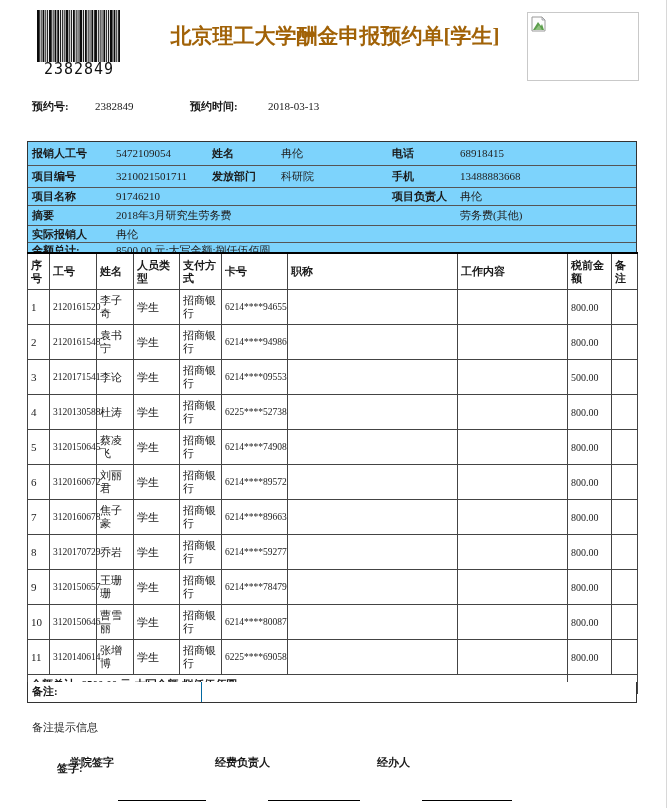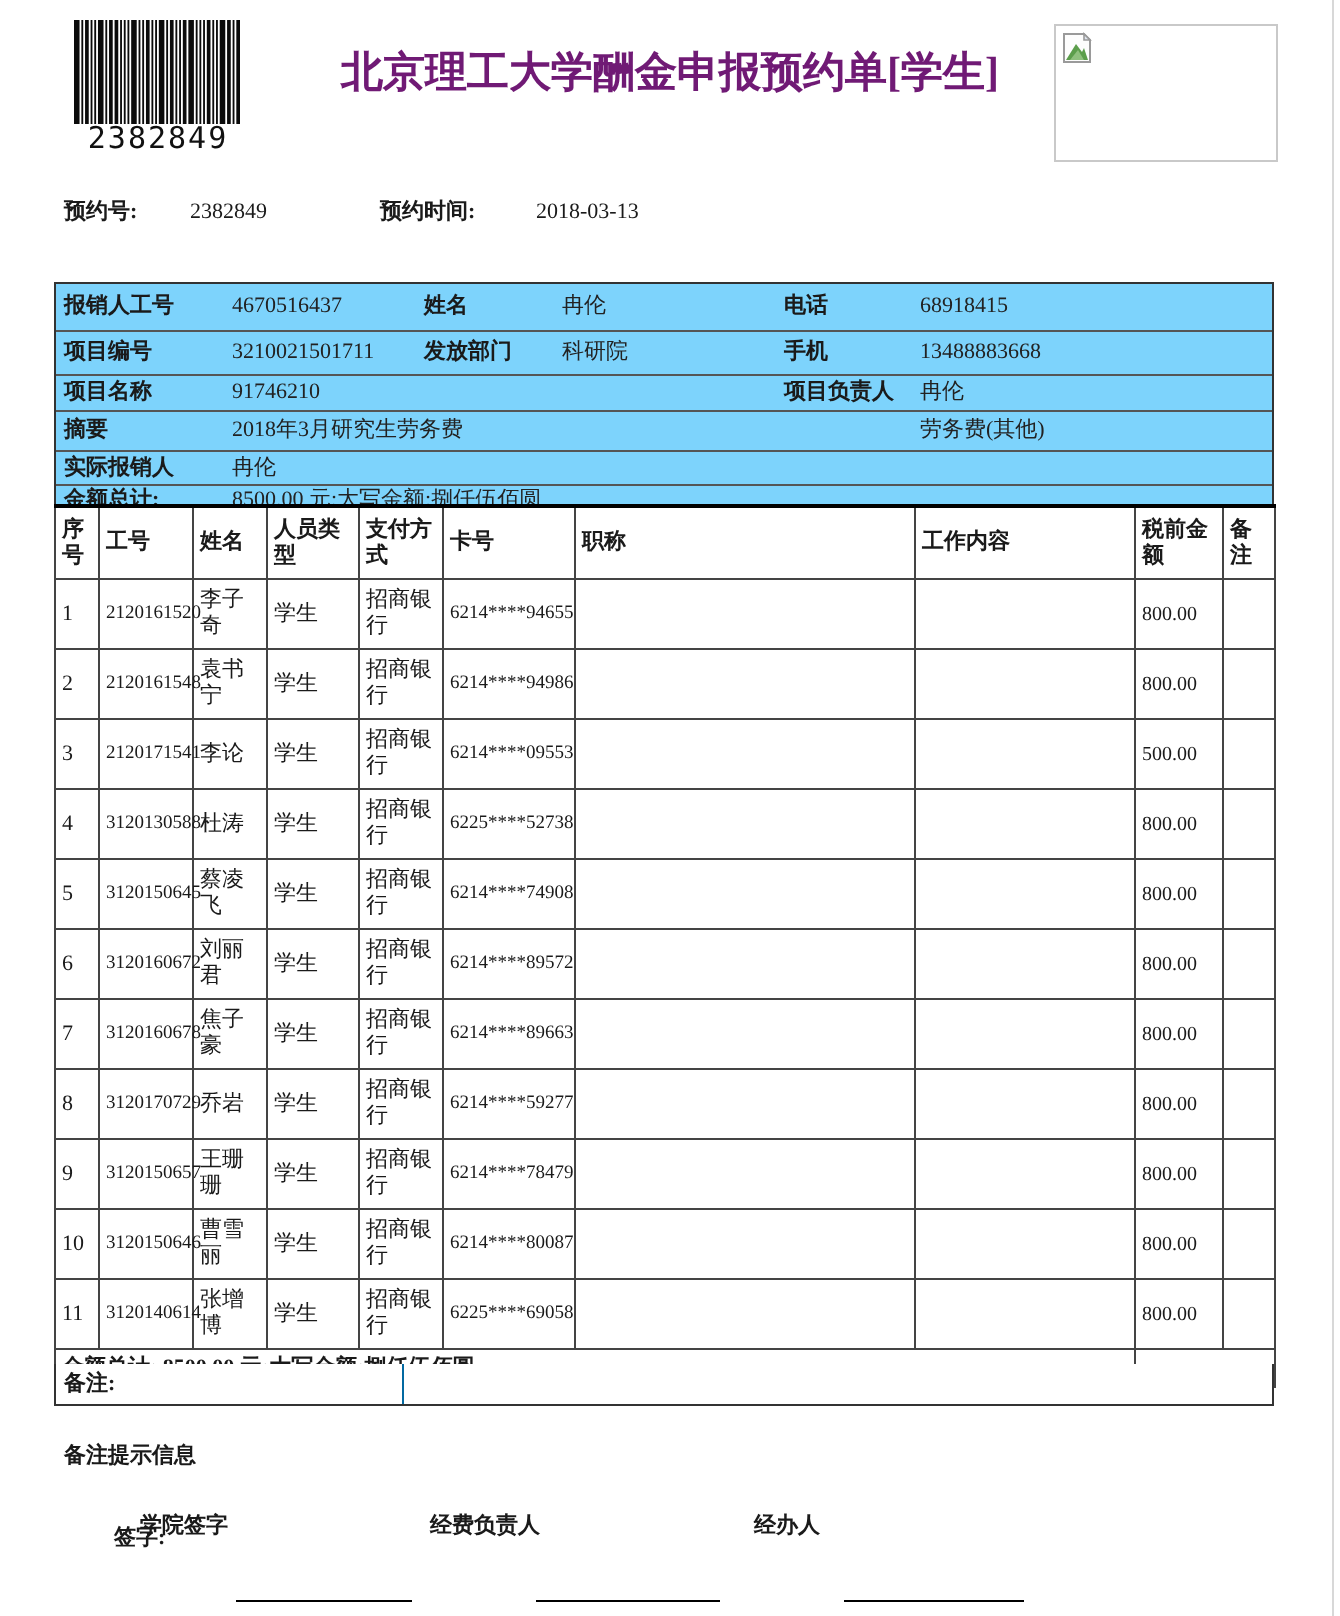--- a/index.html
+++ b/index.html
@@ -10,21 +10,21 @@
   }
   
   #barcode-svg{position:absolute;left:37px;top:10px;}
   #barcode-number{
     position:absolute;left:33px;top:60px;width:92px;text-align:center;
     font-family:"DejaVu Sans Mono","Liberation Mono",monospace;
     font-size:15px;color:#111;letter-spacing:1px;
   }
   #page-title{
     position:absolute;left:0;right:0;top:22px;text-align:center;
-    font-size:21px;font-weight:bold;color:#701a75;margin:0;
+    font-size:21px;font-weight:bold;color:#a16207;margin:0;
   }
   #photo-box{
     position:absolute;left:527px;top:12px;width:110px;height:67px;
     border:1px solid #c9c9c9;background:#fff;
   }
   #photo-box svg{position:absolute;left:3px;top:3px;}
   #right-edge{position:absolute;left:666px;top:0;width:1px;height:808px;background:#d8d8d8;}
   
   .resv{position:absolute;top:99px;height:15px;font-size:11px;line-height:15px;white-space:nowrap;}
   .resv.lab{font-weight:bold;}
@@ -55,21 +55,21 @@
   td.amt{font-size:10px;white-space:nowrap;}
   td.total-cell{text-align:center;font-weight:bold;height:16px;font-size:11px;}
   
   #remark-row{
     position:absolute;left:27px;top:682px;width:608px;height:20px;
     border:1px solid #333;border-top:none;display:flex;background:#fff;
   }
   #remark-label{width:165px;border-right:1px solid #0369a1;padding:2px 4px;font-weight:bold;font-size:11px;}
   #remark-value{flex:1;padding:2px 4px;font-size:11px;}
   
-  #notes-title{position:absolute;left:32px;top:720px;font-size:11px;font-weight:bold;text-align:right;}
+  #notes-title{position:absolute;left:32px;top:720px;font-size:11px;font-weight:normal;text-align:right;}
   #sign-label{position:absolute;left:57px;top:761px;font-size:11px;font-weight:bold;}
   .sig-lab{position:absolute;top:755px;font-size:11px;font-weight:bold;white-space:nowrap;}
   .sig-line{position:absolute;top:789px;height:11px;border-bottom:1px solid #000;}
 </style>
 </head>
 <body>
 
 <svg id="barcode-svg" width="83" height="52">
     <rect x="0.00" y="0" width="2.77" height="52" fill="#0b0b0b"></rect>
     <rect x="3.69" y="0" width="0.92" height="52" fill="#0b0b0b"></rect>
@@ -123,21 +123,21 @@
 <div id="right-edge"></div>
 
 <span class="resv lab" style="left:32px">预约号:</span>
 <span class="resv" style="left:95px">2382849</span>
 <span class="resv lab" style="left:190px">预约时间:</span>
 <span class="resv" style="left:268px">2018-03-13</span>
 
 <div id="info-table">
     <div class="info-row" style="height: 23px; line-height: 23px;">
       <span class="ilabel" style="left: 4px;">报销人工号</span>
-      <span class="ivalue" style="left: 88px;">4670516437</span>
+      <span class="ivalue" style="left: 88px;">5472109054</span>
       <span class="ilabel" style="left: 184px;">姓名</span>
       <span class="ivalue" style="left: 253px;">冉伦</span>
       <span class="ilabel" style="left: 364px;">电话</span>
       <span class="ivalue" style="left: 432px;">68918415</span>
     </div>
     <div class="info-row" style="height: 21px; line-height: 21px;">
       <span class="ilabel" style="left: 4px;">项目编号</span>
       <span class="ivalue" style="left: 88px;">3210021501711</span>
       <span class="ilabel" style="left: 184px;">发放部门</span>
       <span class="ivalue" style="left: 253px;">科研院</span>

